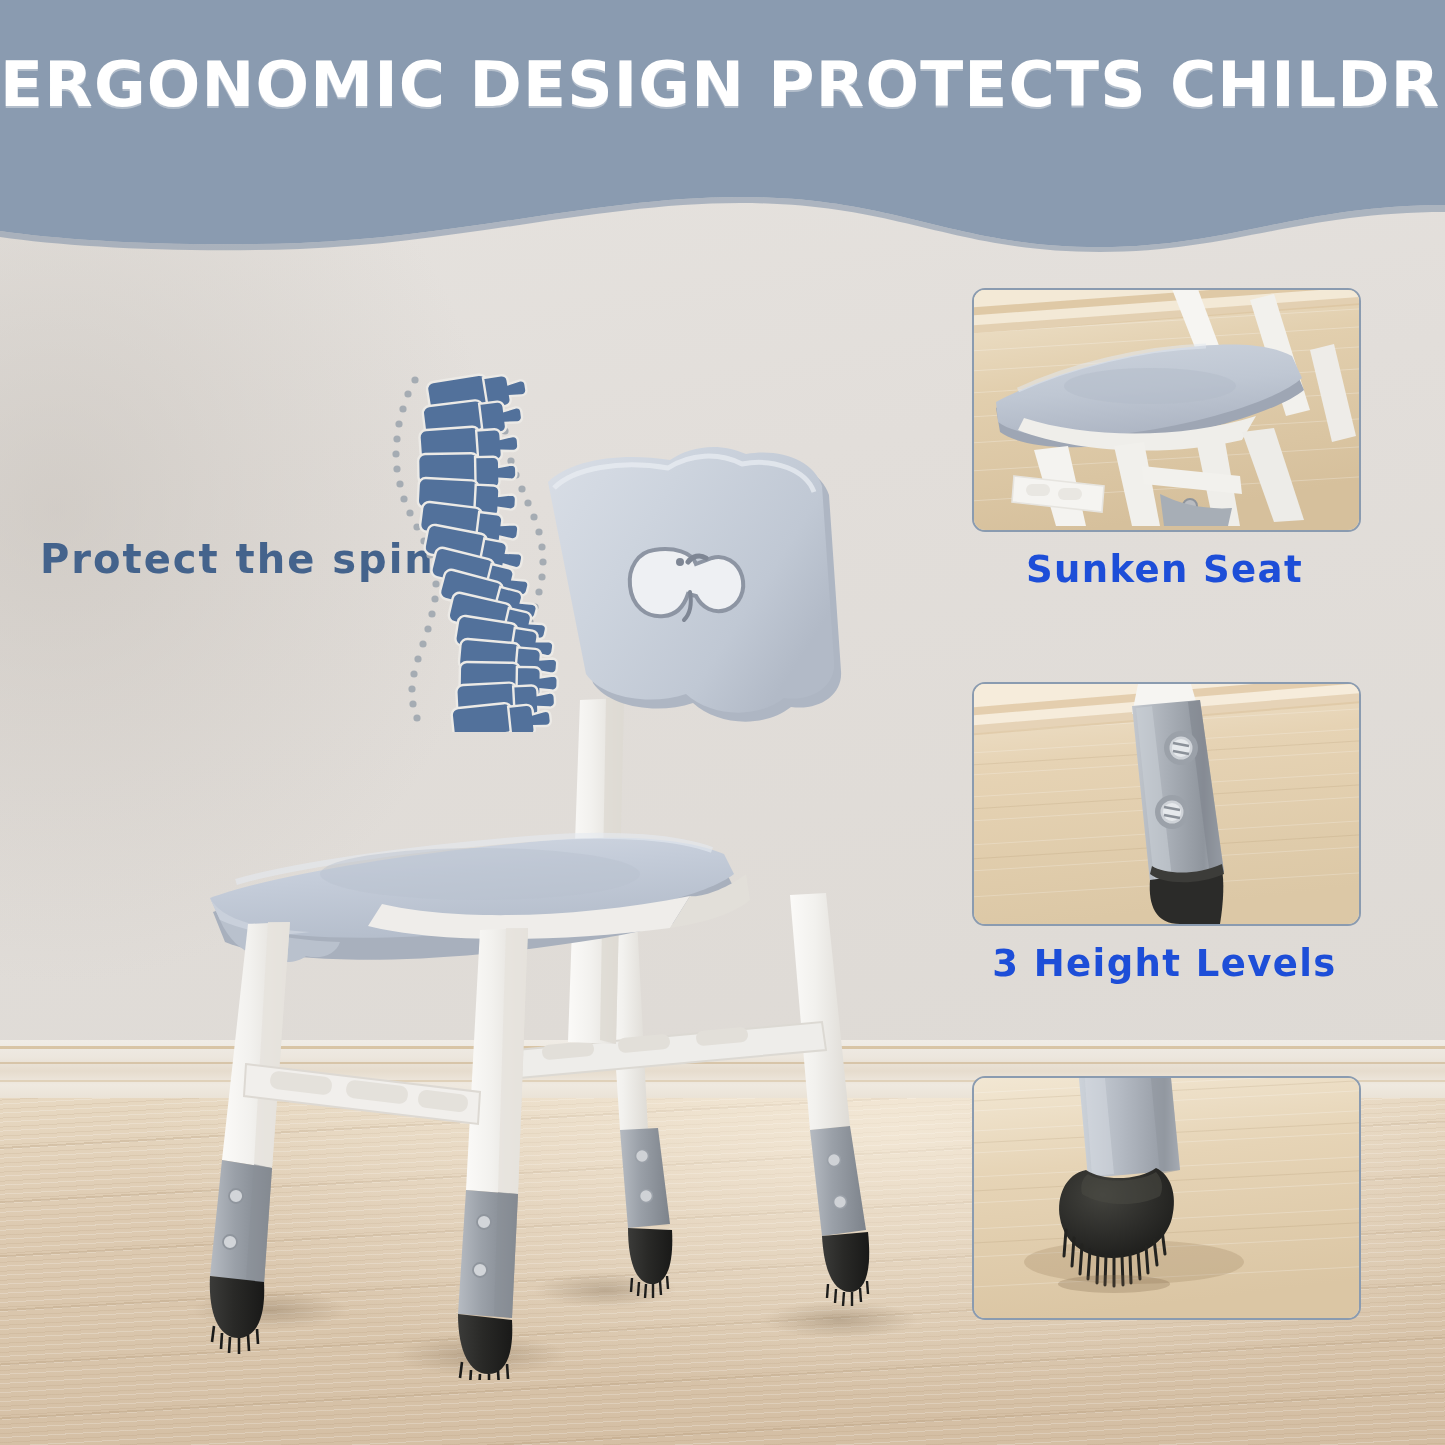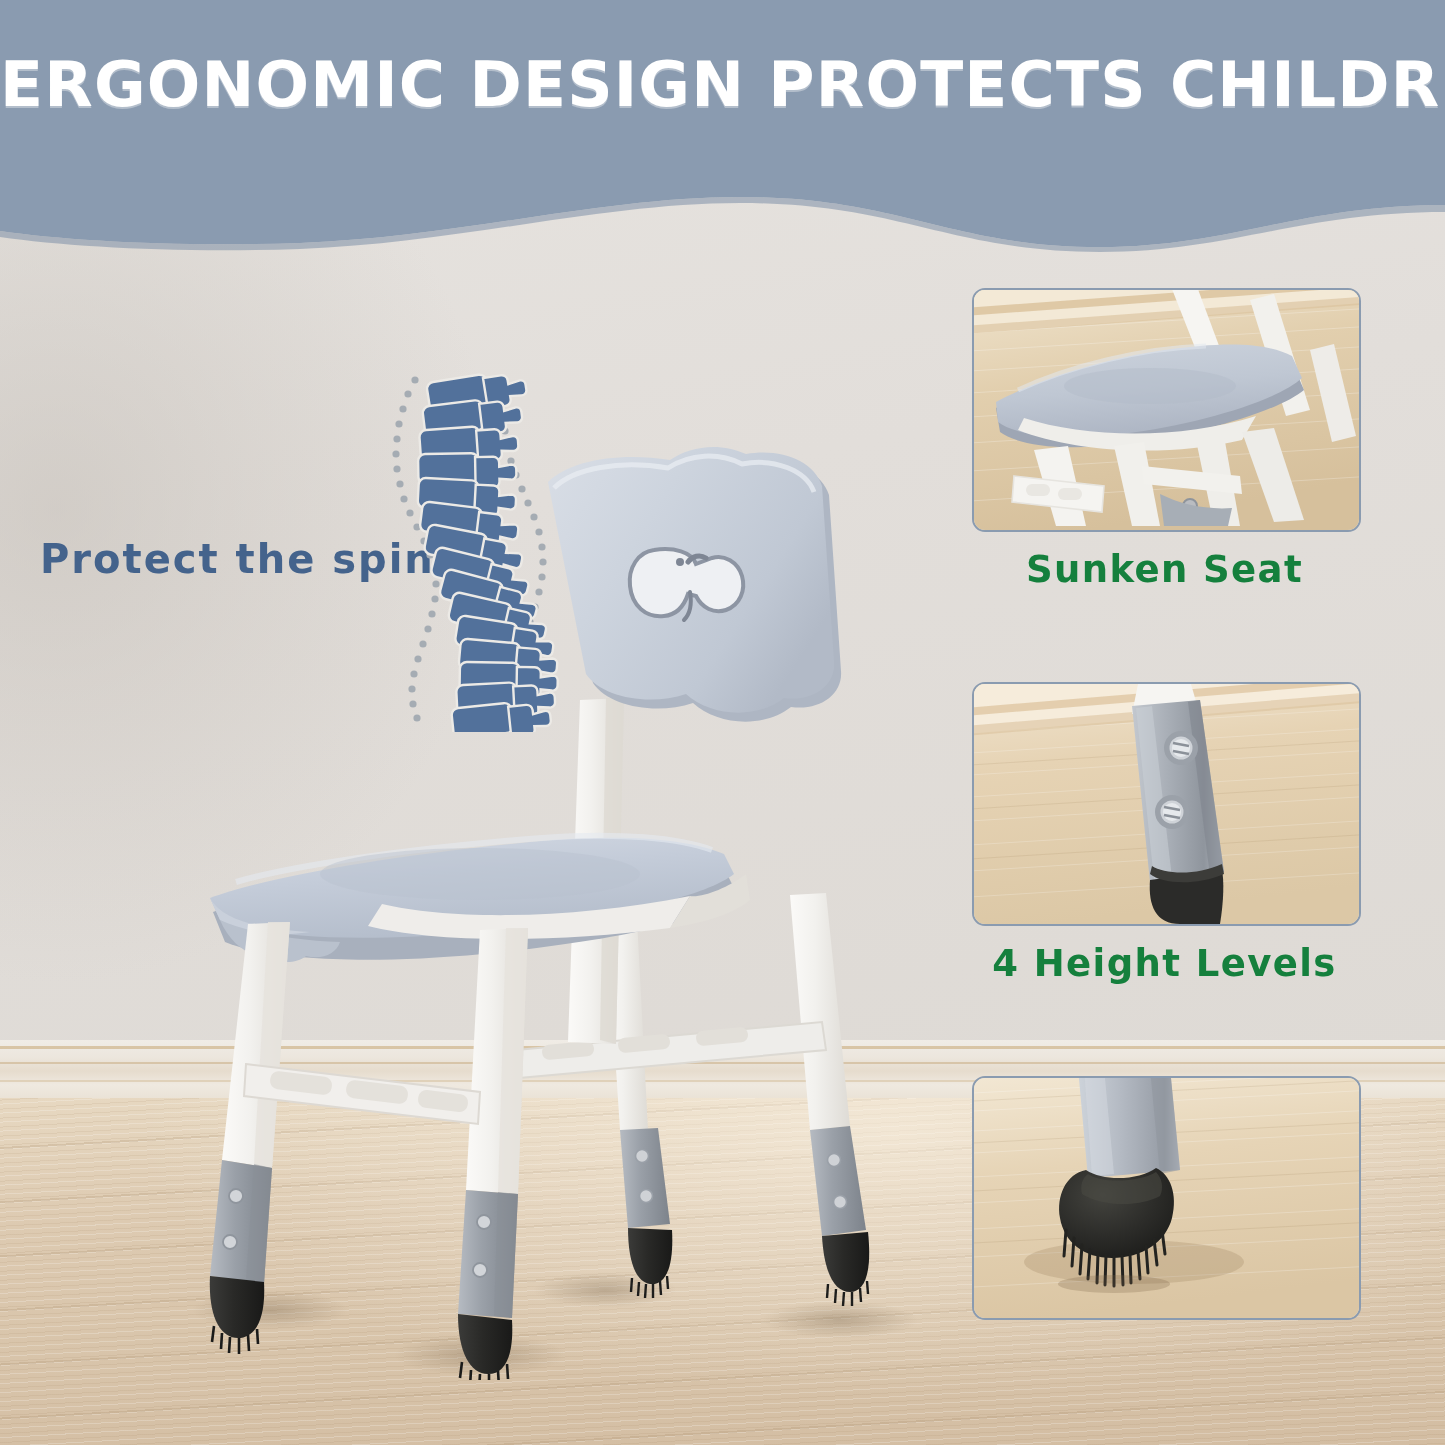--- a/index.html
+++ b/index.html
@@ -62,21 +62,21 @@
 
   
   .panel{position:absolute;left:972px;width:385px;}
   .panel .frame{
     position:relative;width:385px;height:240px;
     border:2px solid #8a9bb0;border-radius:13px;overflow:hidden;
     background:#e9e2d5;
   }
   .panel .caption{
     margin-top:16px;width:385px;text-align:center;
-    color:#15803d;font-size:37px;font-weight:600;letter-spacing:1.4px;
+    color:#1d4ed8;font-size:37px;font-weight:600;letter-spacing:1.4px;
     font-family:"DejaVu Sans","Liberation Sans",sans-serif;
     white-space:nowrap;
   }
   #panel-1{top:288px;}
   #panel-2{top:682px;}
   #panel-3{top:1076px;}
 
   .frame svg{position:absolute;left:0;top:0;}
 </style>
 </head>
@@ -516,21 +516,21 @@
           <circle cx="198" cy="128" r="17" fill="#9ba1a9"></circle>
           <circle cx="198" cy="128" r="11.5" fill="#cfd3d8"></circle>
           <circle cx="198" cy="128" r="9" fill="#e6e9ec"></circle>
           <path d="M190,123 L206,126 M190,131 L206,134" stroke="#8b9199" stroke-width="2.6"></path>
         </g>
 
         <path d="M176,196 C174,222 182,240 206,240 L246,240 C250,216 250,196 248,186 Z" fill="#2b2b29"></path>
         <path d="M176,190 C188,200 222,202 250,190 L248,180 C222,192 190,190 178,182 Z" fill="#3c3c39"></path>
       </svg>
     </div>
-    <div class="caption">4 Height Levels</div>
+    <div class="caption">3 Height Levels</div>
   </div>
 
   <div class="panel" id="panel-3">
     <div class="frame">
       <svg width="385" height="240" viewBox="0 0 385 240">
         <defs>
           <linearGradient id="p3wood" x1="0" y1="0" x2="0.2" y2="1">
             <stop offset="0%" stop-color="#f2e7d3"></stop>
             <stop offset="40%" stop-color="#e6d4b6"></stop>
             <stop offset="100%" stop-color="#dbc6a4"></stop>

